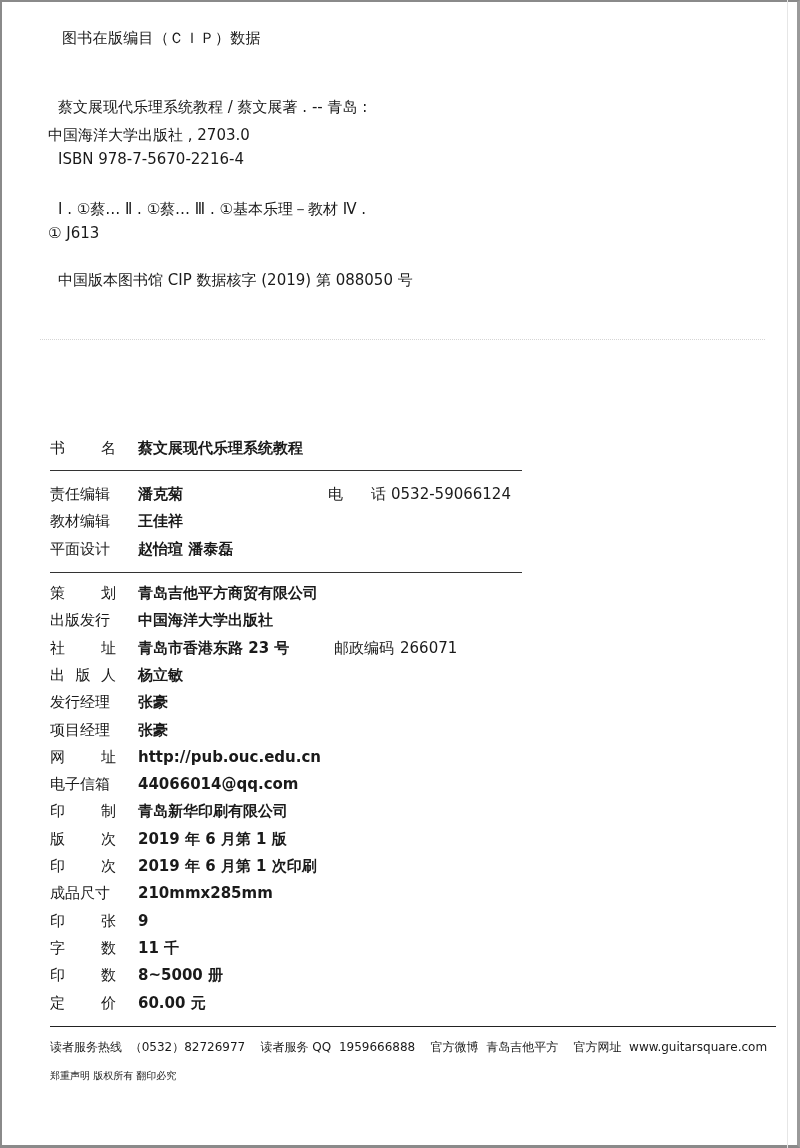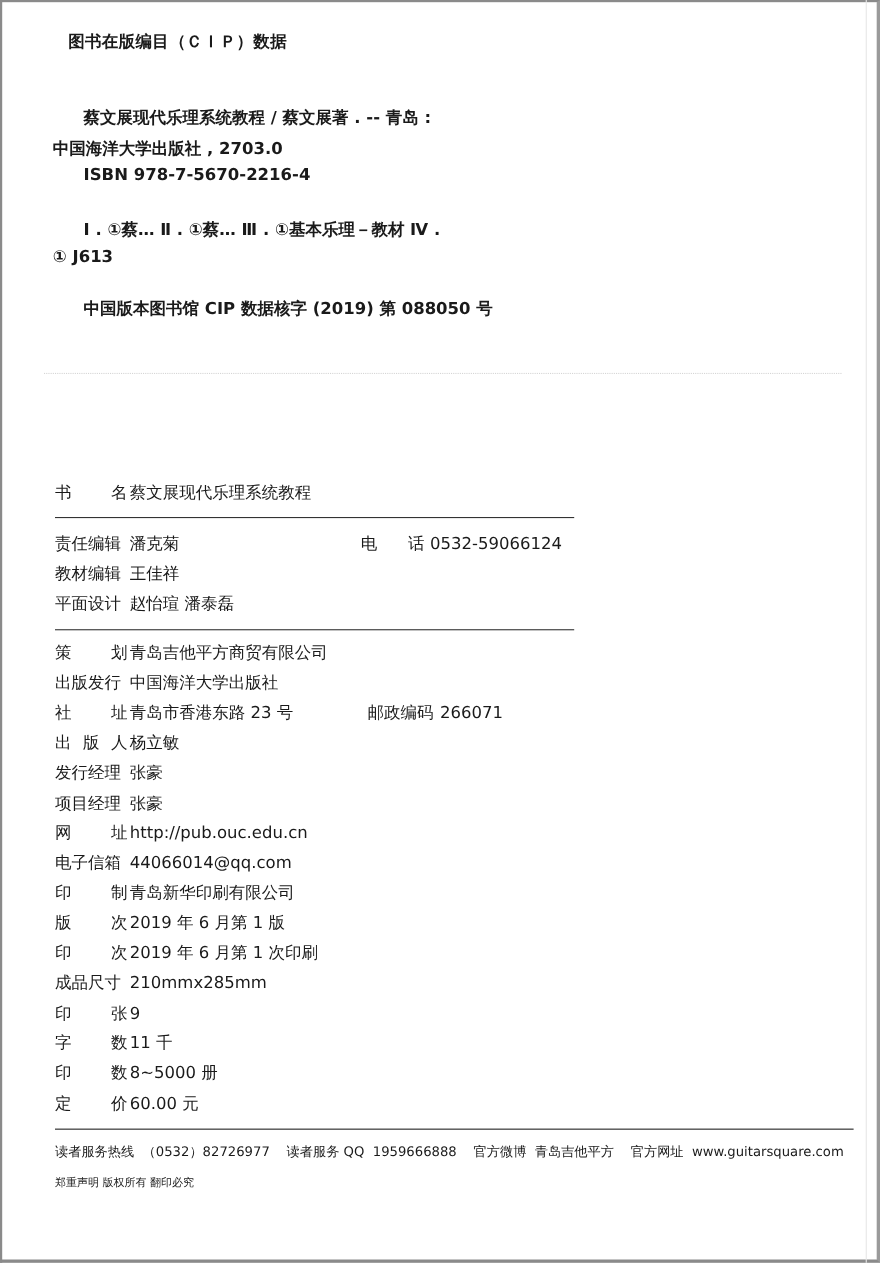--- a/index.html
+++ b/index.html
@@ -10,32 +10,32 @@
   }
   .frame {
     position:absolute; left:0; top:0; width:800px; height:1148px; box-sizing:border-box;
     border-top:2px solid #8a8a8a; border-left:2px solid #8a8a8a;
     border-right:3px solid #9a9a9a; border-bottom:3px solid #8a8a8a;
     pointer-events:none;
   }
   .frame-inner {
     position:absolute; right:12px; top:0; width:1px; height:1148px; background:#e6e6e6;
   }
-  .t { position:absolute; white-space:nowrap; font-size:15px; line-height:20px;font-weight:bold; }
+  .t { position:absolute; white-space:nowrap; font-size:15px; line-height:20px; }
   .cip-title { left:62px; top:28px; font-size:15px; letter-spacing:0.3px; }
-  .cip-line { left:76px; font-size:15px; }
+  .cip-line { left:58px; font-size:15px; }
   .cip-line.flush { left:48px; }
   .dotted {
     position:absolute; left:40px; top:339px; width:725px; height:0;
     border-top:1px dotted #d5d5d5;
   }
   .rule { position:absolute; height:1px; background:#333; }
   .colophon-row { position:absolute; left:50px; height:22px; font-size:15px; line-height:22px; white-space:nowrap; }
   .label { position:absolute; left:0; top:0; width:66px; display:flex; justify-content:space-between; }
-  .value { position:absolute; left:68px; top:0; }
+  .value { position:absolute; left:88px; top:0;font-weight:bold; }
   .extra { position:absolute; top:0; }
   .footer-line { position:absolute; left:50px; top:1038px; font-size:12px; line-height:18px; white-space:nowrap; }
   .footer-line span { margin-right:0; }
   .notice { position:absolute; left:50px; top:1066px; font-size:10px; line-height:20px; }
 </style>
 </head>
 <body>
 
 <div class="frame"></div>
 <div class="frame-inner"></div>

